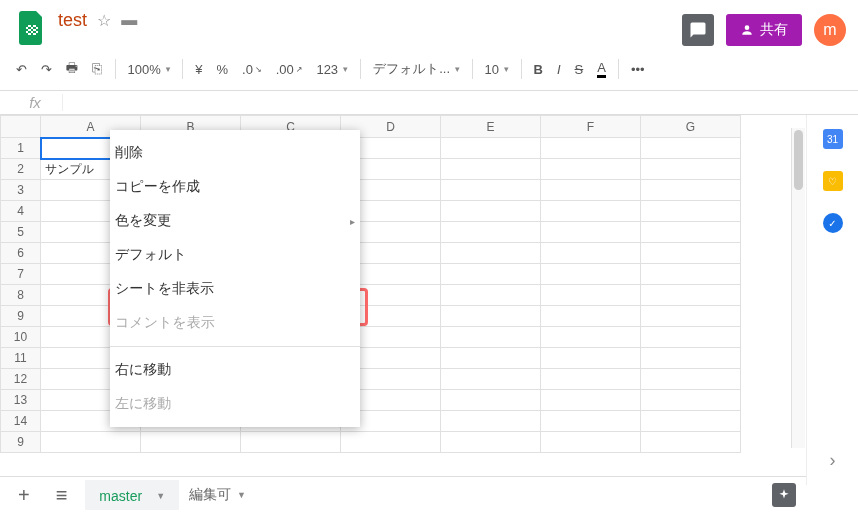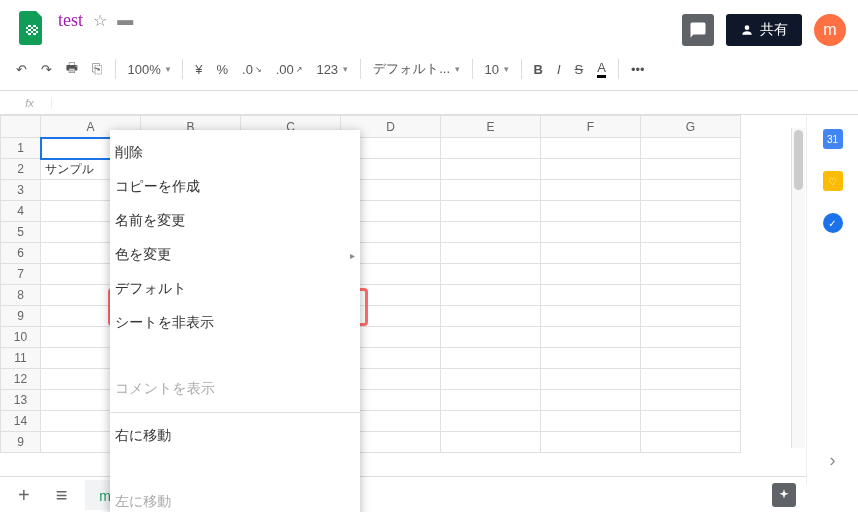--- a/index.html
+++ b/index.html
@@ -2,39 +2,39 @@
 <html><head>
 <meta charset="utf-8">
 <style>
 * { margin: 0; padding: 0; box-sizing: border-box; font-family: Arial, "Hiragino Sans", sans-serif; }
 body { width: 858px; height: 512px; background: #fff; overflow: hidden; position: relative; }
 .header { display: flex; align-items: flex-start; padding: 8px 12px 0; }
 .logo { width: 40px; height: 40px; display: flex; align-items: center; justify-content: center; }
 .logo svg { width: 26px; height: 34px; }
 .title-area { flex: 1; padding-left: 6px; }
 .title-row { display: flex; align-items: center; gap: 10px; height: 24px; }
-.doc-title { font-size: 18px; color: #a21caf; font-family: Liberation Serif, serif; }
+.doc-title { font-size: 18px; color: #c2410c; }
 .star, .folder { color: #888; font-size: 16px; }
 .menu-row { display: flex; gap: 2px; margin-top: 4px; font-size: 14px; color: #444; }
 .menu-row span { padding: 3px 7px; cursor: pointer; }
 .menu-row .changes { color: #888; font-size: 13px; }
 .header-actions { display: flex; align-items: center; gap: 12px; padding-top: 6px; }
 .comment-btn { width: 32px; height: 32px; background: #5f6368; border-radius: 3px; display: flex; align-items: center; justify-content: center; color: #fff; }
-.share-btn { height: 32px; padding: 0 14px; background: #0f172a; color: #fff; border-radius: 3px; display: flex; align-items: center; gap: 6px; font-size: 14px; }
+.share-btn { height: 32px; padding: 0 14px; background: #a21caf; color: #fff; border-radius: 3px; display: flex; align-items: center; gap: 6px; font-size: 14px; }
 .avatar { width: 32px; height: 32px; background: #ff7043; color: #fff; border-radius: 50%; display: flex; align-items: center; justify-content: center; font-size: 16px; }
 .toolbar { display: flex; align-items: center; padding: 6px 10px; border-bottom: 1px solid #ddd; gap: 2px; font-size: 13px; color: #555; }
 .toolbar .tbtn { padding: 4px 6px; display: flex; align-items: center; gap: 2px; cursor: pointer; }
 .toolbar .sep { width: 1px; height: 20px; background: #ddd; margin: 0 4px; }
 .toolbar .dd::after { content: "▾"; font-size: 9px; margin-left: 3px; color: #888; }
 .toolbar .bold { font-weight: bold; }
 .toolbar .italic { font-style: italic; }
 .toolbar .strike { text-decoration: line-through; }
 .text-color { border-bottom: 3px solid #000; padding-bottom: 1px; line-height: 1; }
 .fx-row { display: flex; align-items: center; border-bottom: 1px solid #ddd; height: 24px; }
-.fx-label { width: 52px; text-align: center; color: #aaa; font-style: italic; font-size: 11px; border-right: 1px solid #eee; padding-left: 8px; }
+.fx-label { width: 63px; text-align: center; color: #aaa; font-style: italic; font-size: 15px; border-right: 1px solid #eee; padding-left: 8px; }
 .fx-input { flex: 1; border: none; outline: none; font-size: 13px; padding: 0 8px; }
 .main { display: flex; height: 370px; }
 .sheet-area { flex: 1; position: relative; overflow: hidden; }
 .grid { border-collapse: collapse; }
 .grid th, .grid td { border: 1px solid #e0e0e0; font-size: 12px; font-weight: normal; }
 .grid thead th { background: #f8f8f8; height: 22px; color: #666; }
 .grid tbody th { background: #f8f8f8; width: 40px; color: #666; text-align: center; }
 .grid tbody td { height: 21px; width: 100px; padding: 0 4px; color: #333; }
 .grid .corner { width: 40px; background: #f8f8f8; }
 .grid .selected-cell { outline: 2px solid #1a73e8; outline-offset: -1px; }
@@ -46,21 +46,21 @@
 .side-expand { margin-top: auto; color: #888; font-size: 18px; padding: 10px 0 14px; }
 .bottom-bar { position: absolute; bottom: 0; left: 0; right: 52px; height: 36px; border-top: 1px solid #ddd; display: flex; align-items: center; padding: 0 10px; gap: 10px; background: #fff; font-size: 14px; }
 .add-sheet, .all-sheets { color: #666; padding: 4px 8px; cursor: pointer; font-size: 20px; line-height: 1; }
 .sheet-tab { padding: 6px 14px; color: #1a9c5d; font-weight: 500; border-top: 2px solid transparent; display: flex; align-items: center; gap: 14px; cursor: pointer; }
 .sheet-tab.active { background: #f1f3f4; }
 .sheet-tab .arr { font-size: 9px; color: #888; }
 .editable { color: #666; display: flex; align-items: center; gap: 6px; }
 .explore { margin-left: auto; width: 24px; height: 24px; background: #5f6368; border-radius: 3px; display:flex; align-items:center; justify-content:center; }
 .ctx-menu { position: absolute; top: 130px; left: 110px; width: 250px; background: #fff; box-shadow: 0 2px 10px rgba(0,0,0,0.3); padding: 6px 0; font-size: 14px; color: #333; z-index: 10; }
 .ctx-item { padding: 8px 5px; display: flex; justify-content: space-between; align-items: center; cursor: pointer; }
-.ctx-item.disabled { color: #aaa; margin-top: 32px; }
+.ctx-item.disabled { color: #aaa; }
 .ctx-sep { height: 1px; background: #e0e0e0; margin: 6px 0; }
 .ctx-sub::after { content: "▸"; font-size: 10px; color: #888; }
 .highlight-box { position: absolute; border: 3px solid #ff6b6b; border-radius: 4px; pointer-events: none; }
 .scroll-v { position: absolute; right: 53px; top: 128px; width: 14px; height: 320px; background: #f8f8f8; border-left: 1px solid #e0e0e0; }
 .scroll-v .thumb { position: absolute; top: 2px; left: 2px; right: 2px; height: 60px; background: #ccc; border-radius: 6px; }
 </style>
 </head>
 <body>
 
 <div class="header">
@@ -327,21 +327,20 @@
   <div class="explore">
     <svg width="14" height="14" viewBox="0 0 24 24" fill="#fff">
         <path d="M12 2l2 6 6 2-6 2-2 6-2-6-6-2 6-2z"></path>
       </svg>
   </div>
 </div>
 
 <div class="ctx-menu">
   <div class="ctx-item">削除</div>
   <div class="ctx-item">コピーを作成</div>
-  <div class="ctx-item">名前を変更</div>
   <div class="ctx-item ctx-sub">
       <span>色を変更</span>
     </div>
   <div class="ctx-item">デフォルト</div>
   <div class="ctx-item">シートを非表示</div>
   <div class="ctx-item disabled">コメントを表示</div>
   <div class="ctx-sep"></div>
   <div class="ctx-item">右に移動</div>
   <div class="ctx-item disabled">左に移動</div>
 </div>

